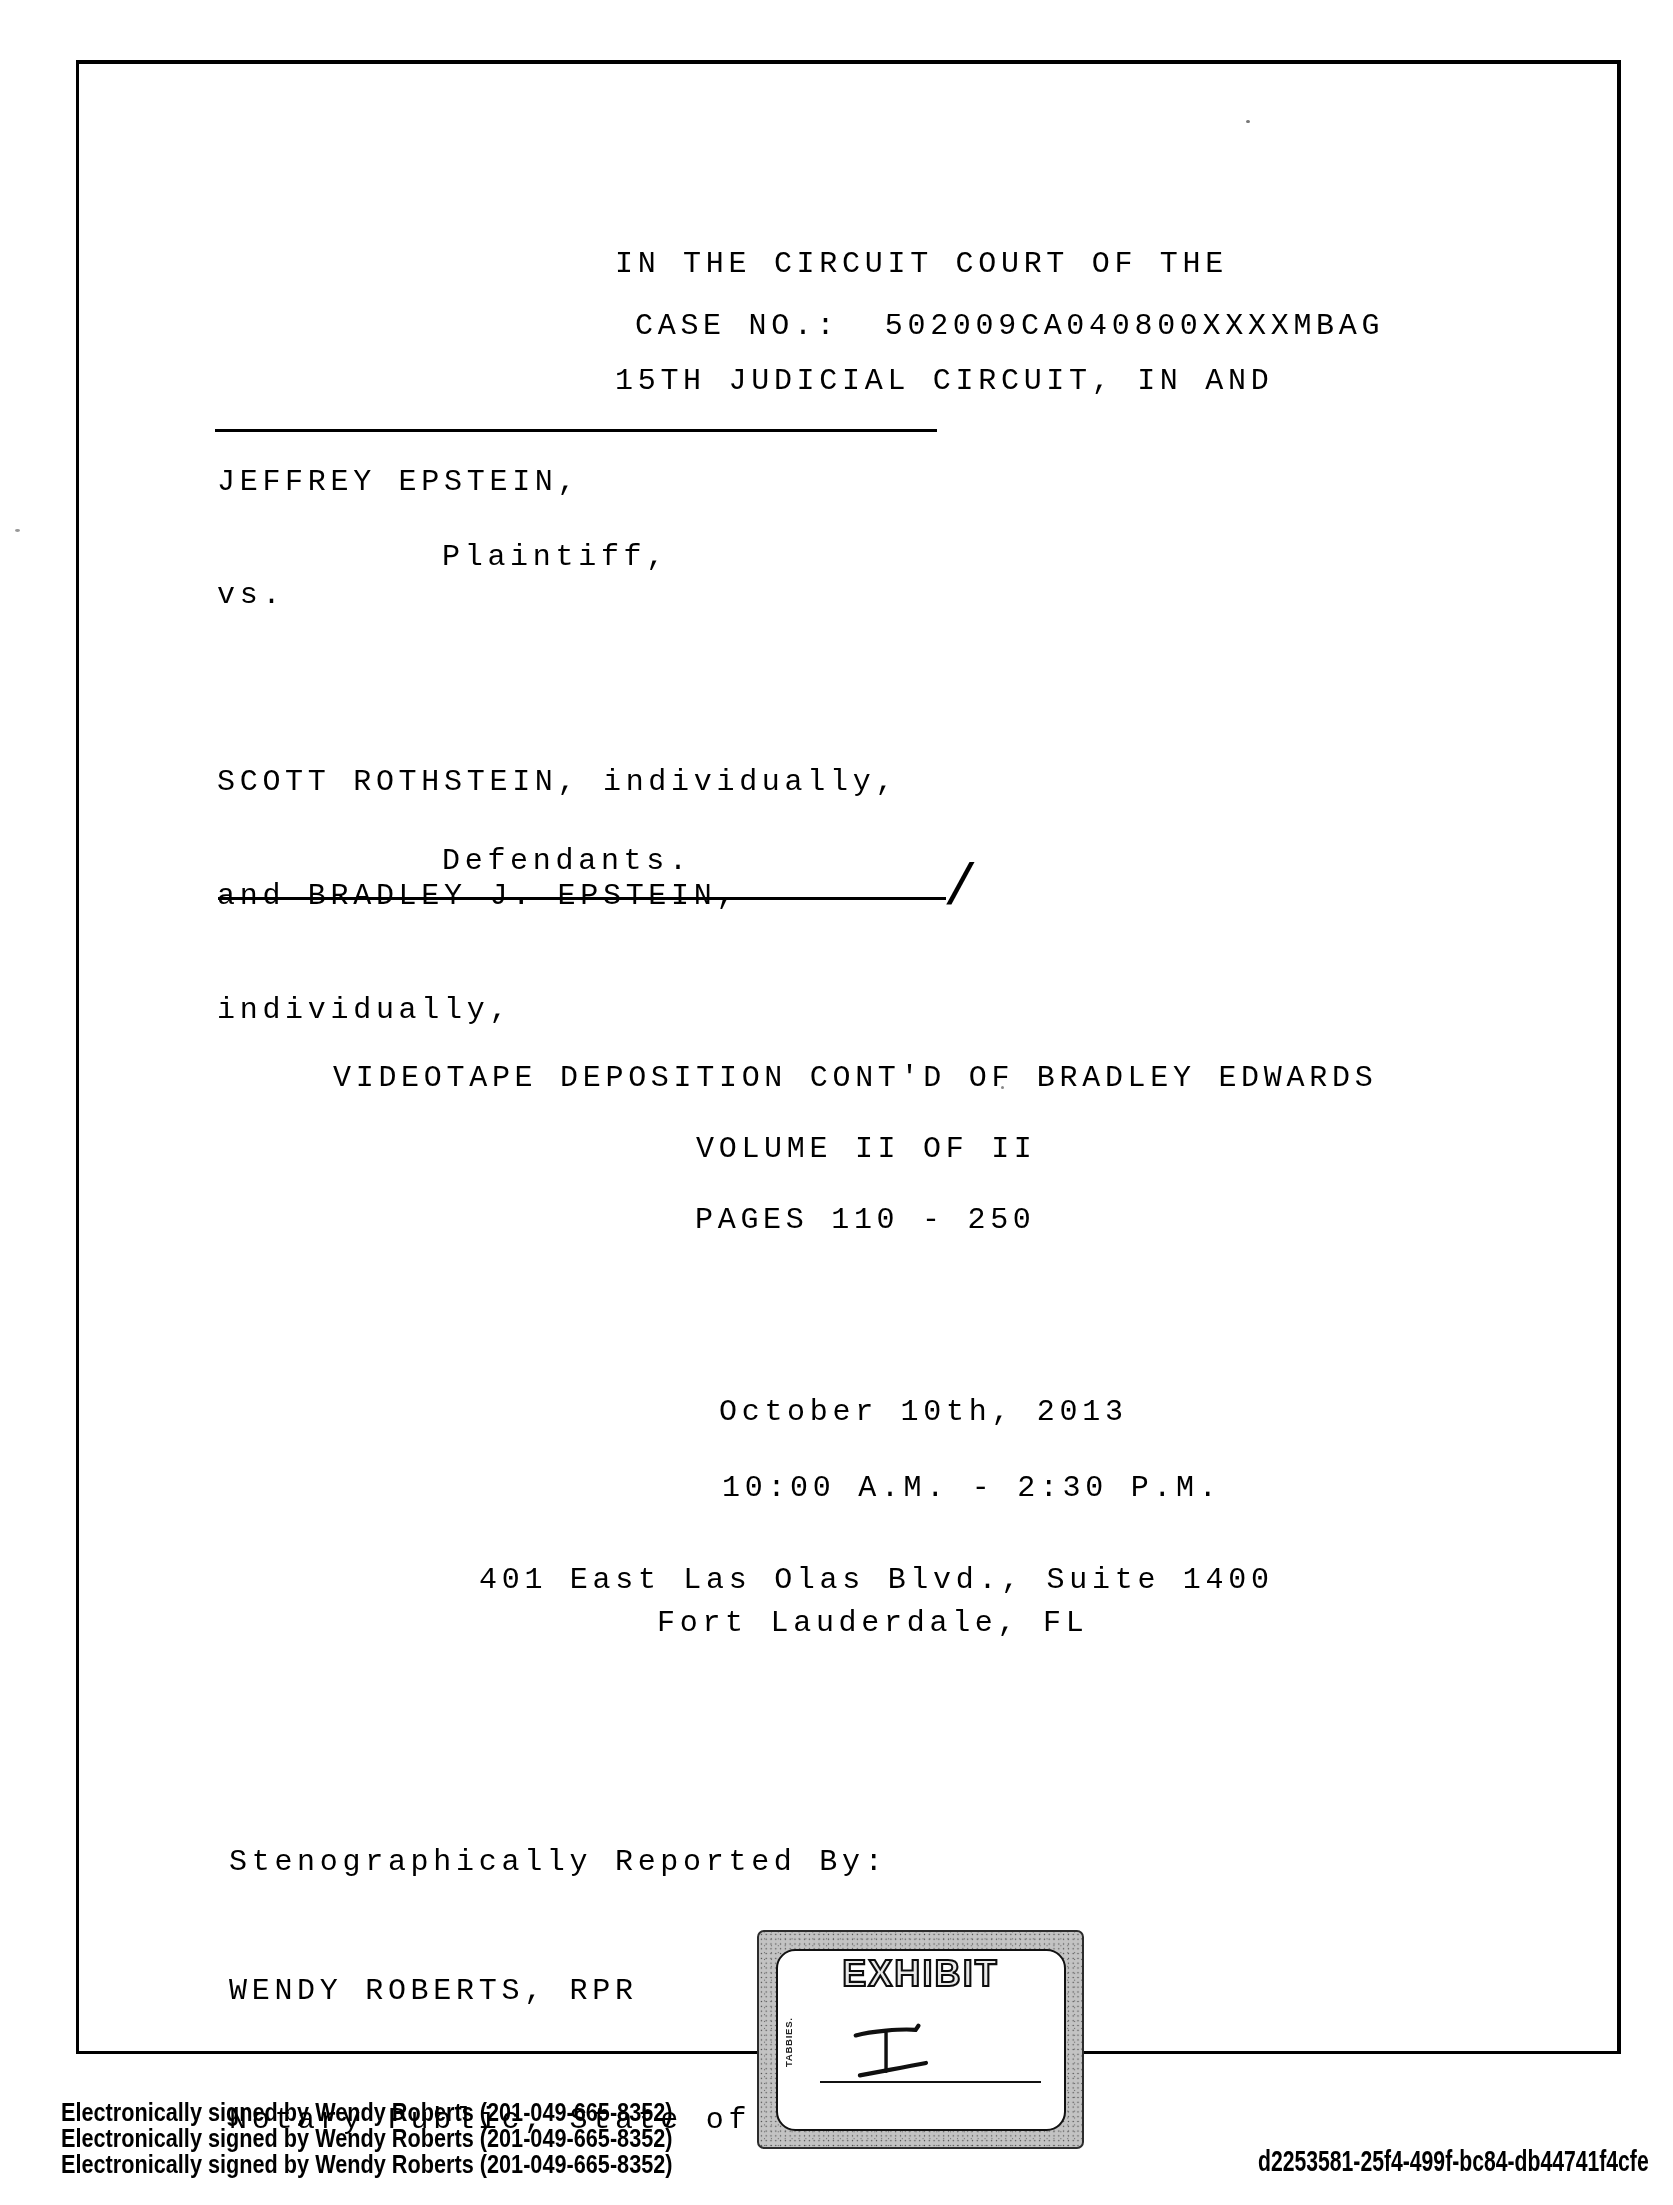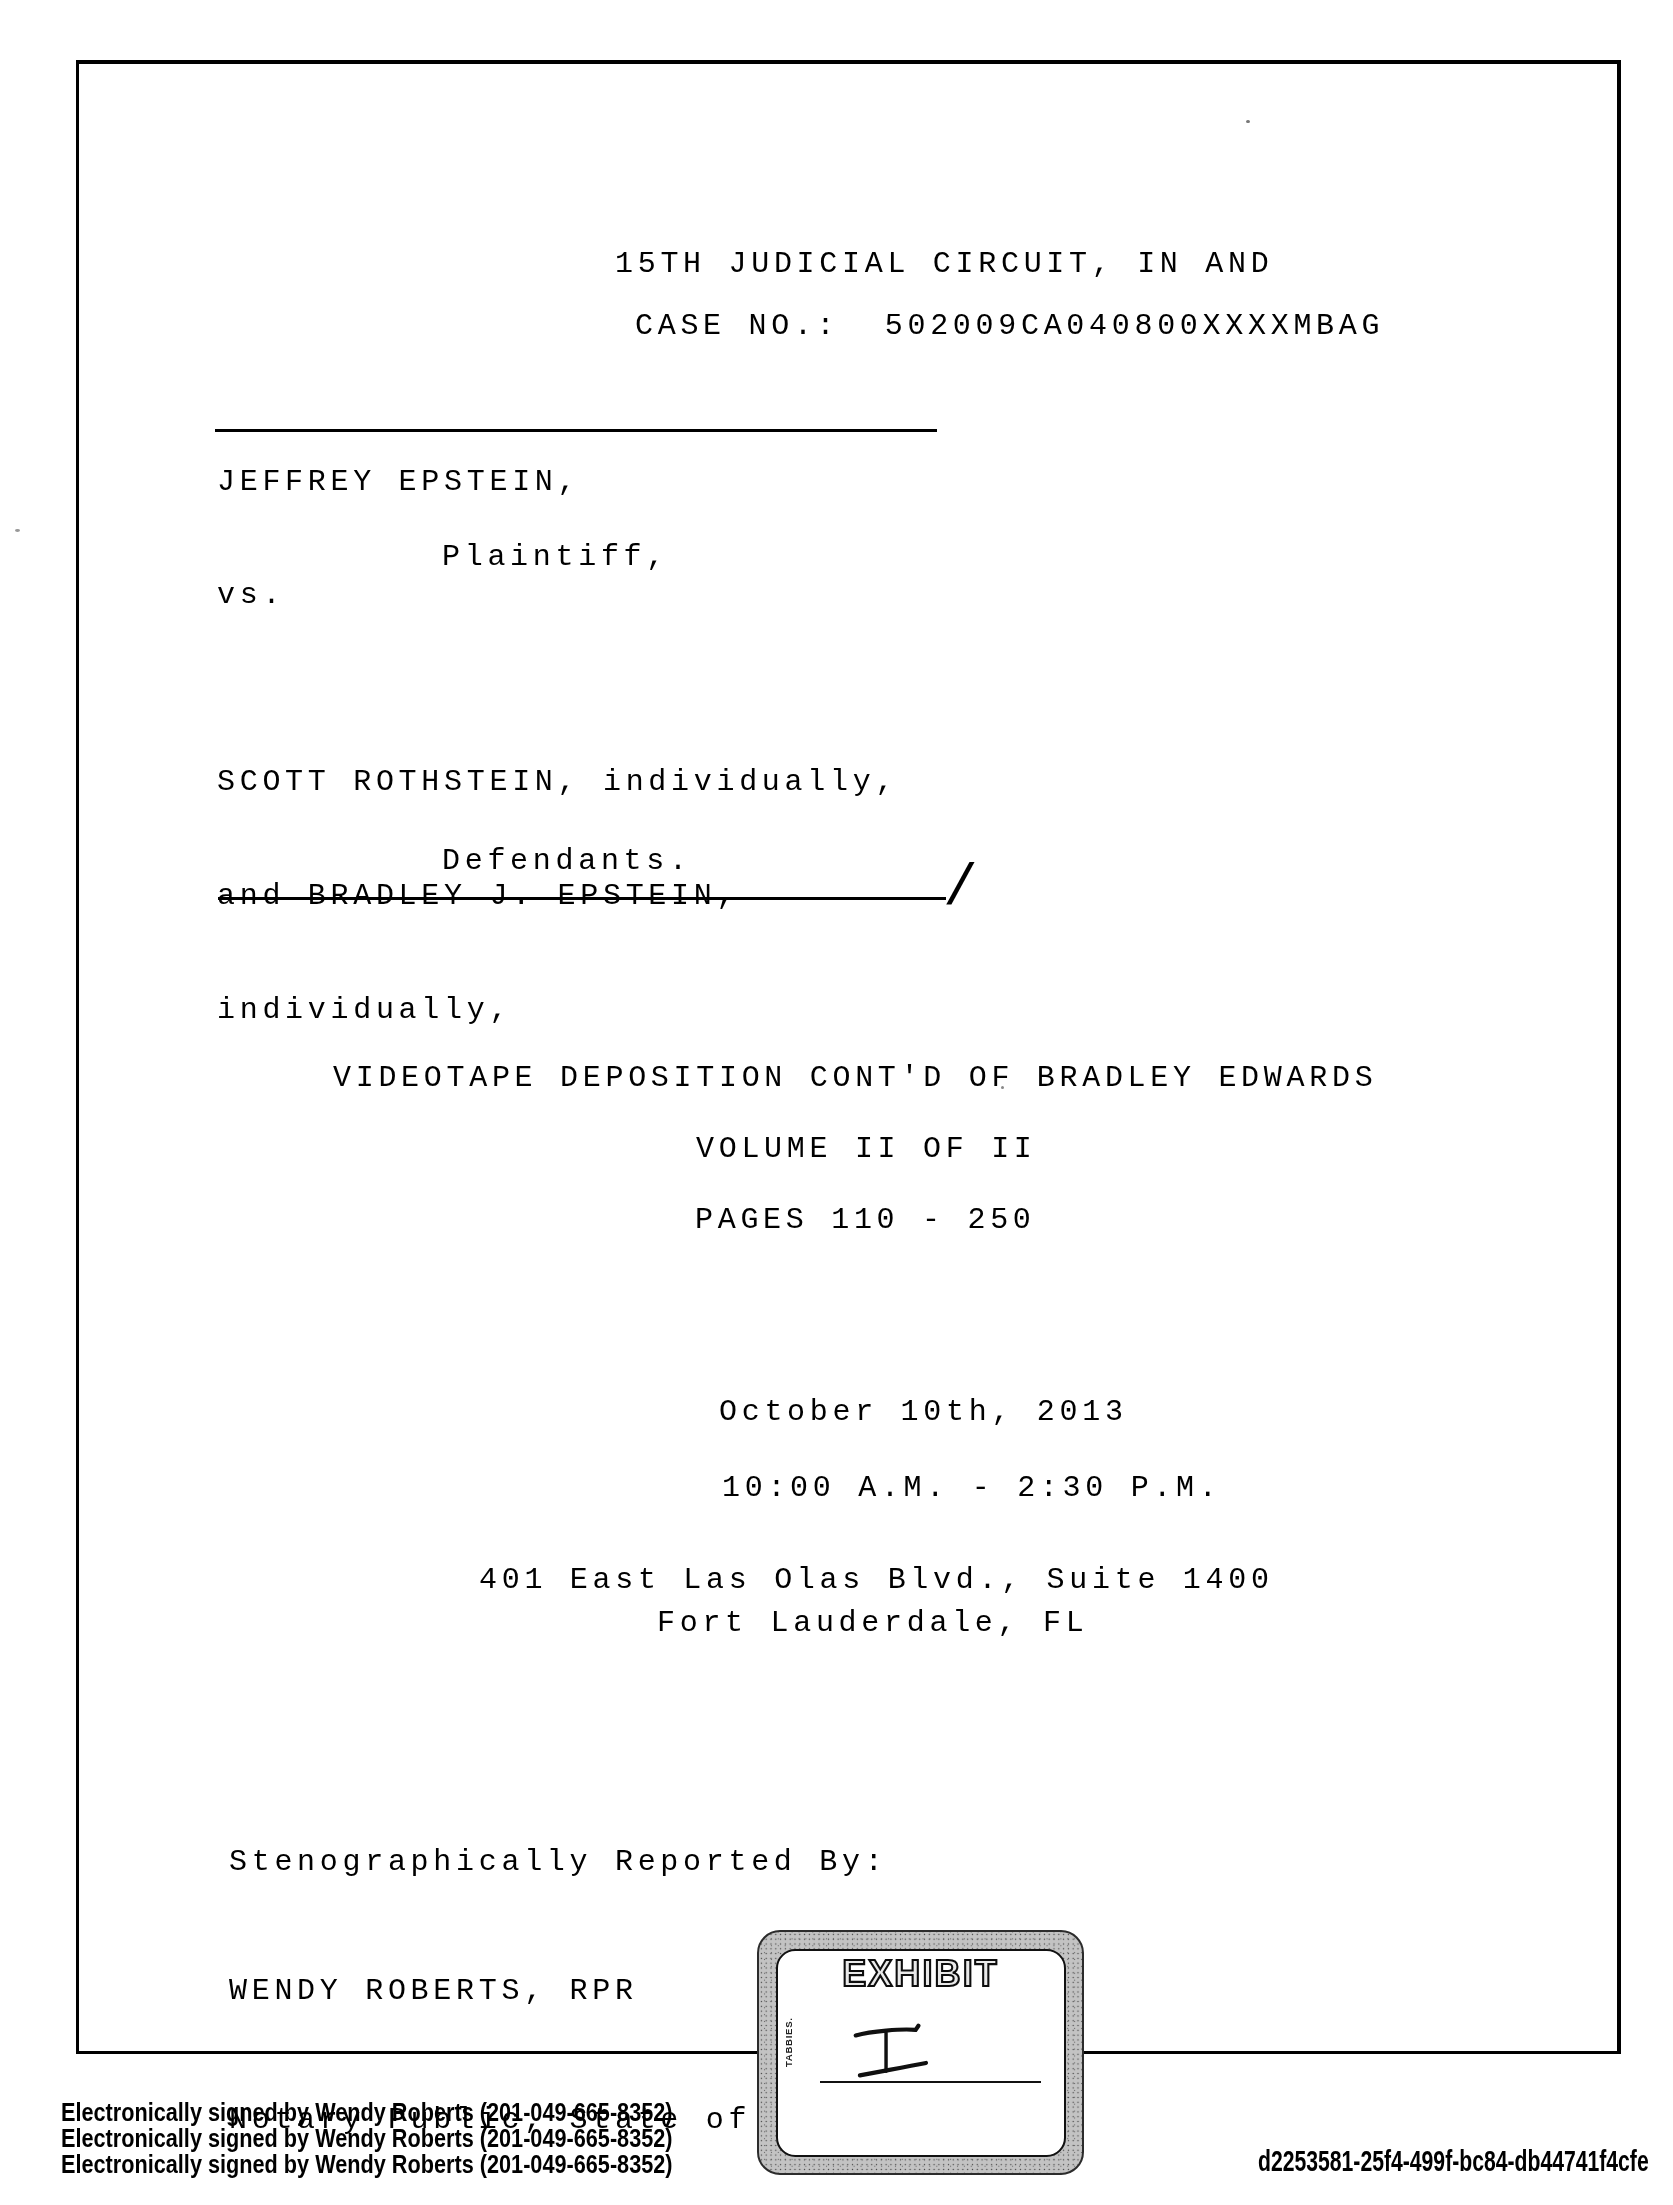--- a/index.html
+++ b/index.html
@@ -45,24 +45,24 @@
     position: absolute;
     font-family: "Liberation Mono", monospace;
     font-size: 58px;
     line-height: 55px;
     color: #000;
   }
   
   .stamp {
     position: absolute;
     left: 757px; top: 1930px;
-    width: 327px; height: 245px;
+    width: 327px; height: 219px;
     box-sizing: border-box;
     border: 2.1px solid #2c2c2c;
-    border-radius: 23px;
+    border-radius: 7px;
     background-image:
       radial-gradient(circle, #454545 0.7px, rgba(0,0,0,0) 1px),
       radial-gradient(circle, #6b6b6b 0.7px, rgba(0,0,0,0) 1px);
     background-size: 4.8px 4.8px, 6.9px 6.9px;
     background-position: 0 0, 2.1px 3.4px;
     background-color: #c3c3c3;
   }
   .stamp-inner {
     position: absolute;
     left: 16.5px; top: 16.5px; right: 16.5px; bottom: 16.5px;
@@ -127,20 +127,21 @@
     white-space: nowrap;
   }
   .speck { position: absolute; background: #777; border-radius: 50%; }
 </style>
 </head>
 <body>
 
 <div class="page-box"></div>
 
 <div class="mono" style="left:615px; top:167px;">
+  <div>IN THE CIRCUIT COURT OF THE</div>
   <div>15TH JUDICIAL CIRCUIT, IN AND</div>
 </div>
 
 <div class="mono" style="left:615px; top:307px;margin-left:20px;">CASE NO.:  502009CA040800XXXXMBAG</div>
 
 <div class="rule" style="left:215px; top:429px; width:722px;"></div>
 
 <div class="mono" style="left:217px; top:463px;">JEFFREY EPSTEIN,</div>
 <div class="mono" style="left:442px; top:538px;">Plaintiff,</div>
 <div class="mono" style="left:217px; top:576px;">vs.</div>

